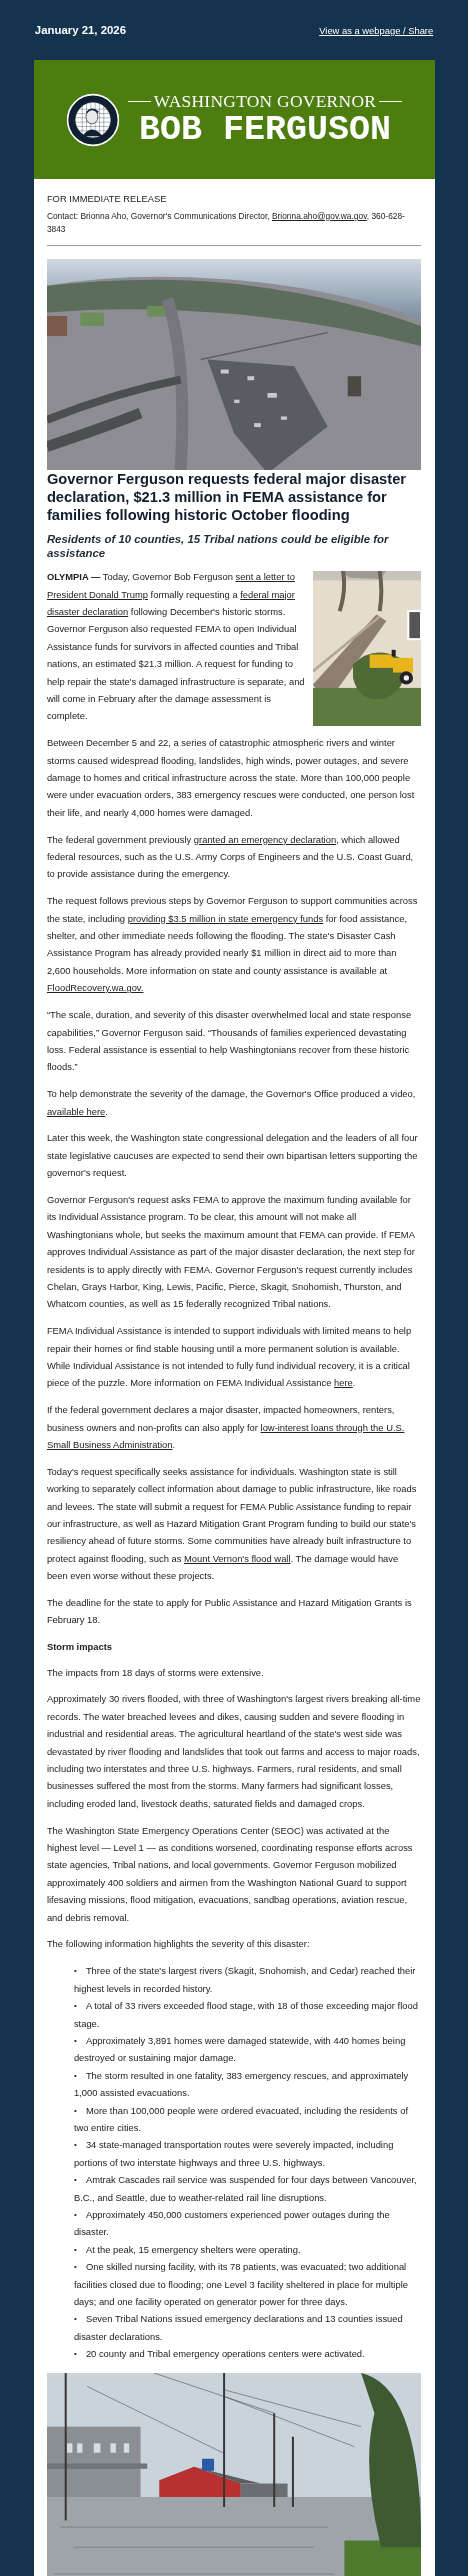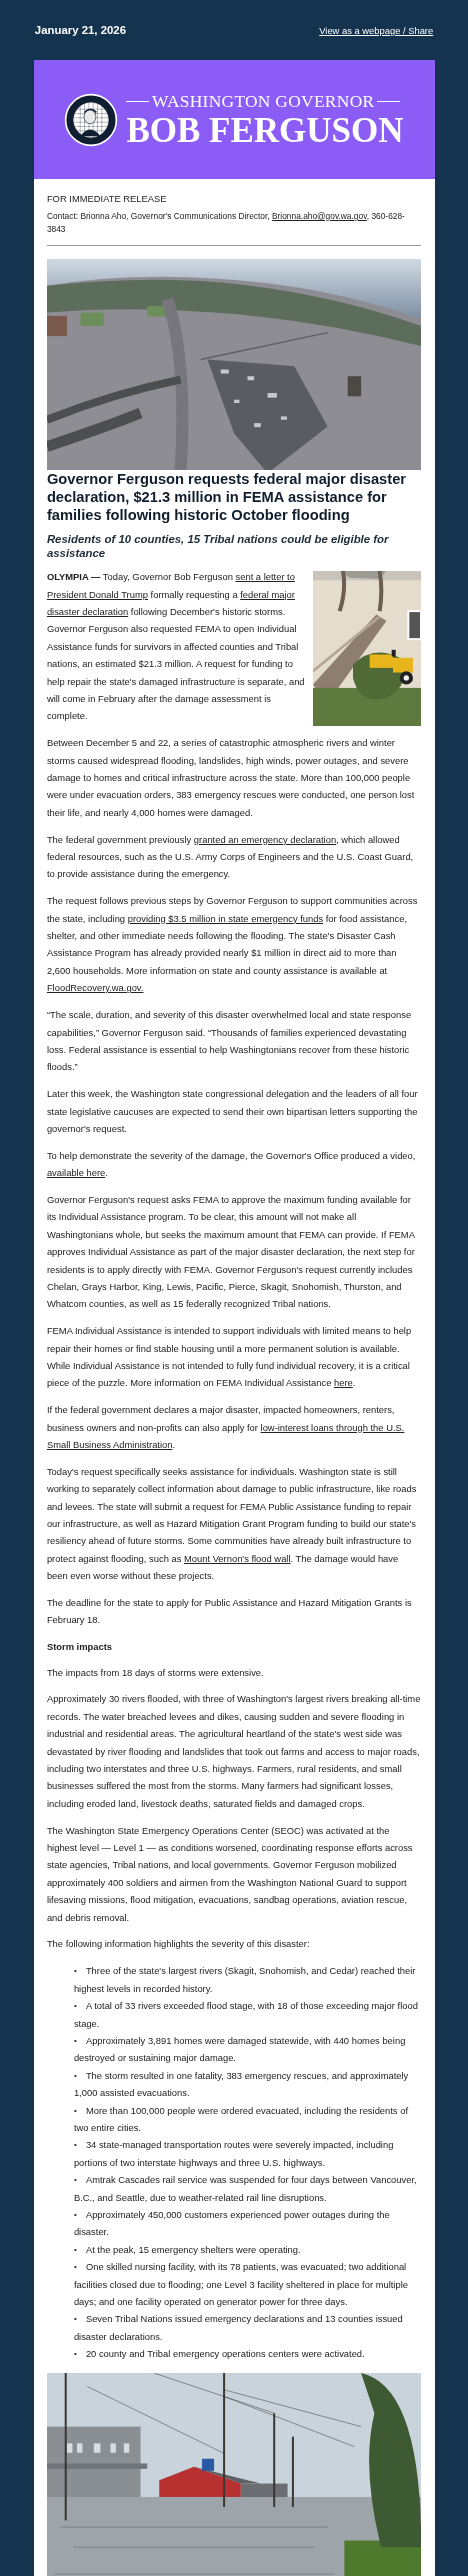--- a/index.html
+++ b/index.html
@@ -12,28 +12,28 @@
   .outer { background: #13334f; padding: 0 0 2px 0; }
   .topbar {
     width: 401px; margin: 0 auto; height: 60px;
     display: flex; justify-content: space-between; align-items: center;
     padding: 0 1.3px; box-sizing: border-box;
   }
   .topbar .date { color: #fff; font-weight: bold; font-size: 11.4px; }
   .topbar a { color: #fff; font-size: 9.4px; text-decoration: underline; }
   .card { width: 401px; margin: 0 auto; background: #fff; }
   .masthead {
-    background: #8b5cf6; height: 119px;
+    background: #4d7c0f; height: 119px;
     display: flex; align-items: center; justify-content: center; gap: 8px;
   }
   .seal { width: 54px; height: 54px; }
   .mast-text { color: #fff; font-family: "Liberation Serif", serif; text-align: center; }
   .mast-top { font-size: 17.4px; letter-spacing: 0.3px; display: flex; align-items: center; gap: 2.7px; }
   .mast-top .rule { display: inline-block; width: 23px; height: 1.3px; background: #fff; }
-  .mast-name { font-size: 35px; font-weight: bold; line-height: 1; margin-top: 1.3px; }
+  .mast-name { font-size: 35px; font-weight: bold; line-height: 1; margin-top: 1.3px; font-family: Liberation Mono, monospace; }
   .body { padding: 13.4px 13.4px 16px 13.4px; font-size: 9.4px; line-height: 17.4px; color: #222; }
   .release { font-size: 9.4px; margin: 0; line-height: 14.7px; }
   .contact { font-size: 8.4px; margin: 2.7px 0 8px 0; line-height: 13.4px; }
   .contact b { font-weight: normal; text-align: center; }
   hr.sep { border: 0; border-top: 0.7px solid #9a9a9a; margin: 0 0 13.4px 0; }
   .photo { width: 100%; display: block; }
   .caption { margin: 4px 0 12px 0; font-size: 9.4px; }
   h1 { font-size: 14.7px; line-height: 18px; margin: 0 0 9.4px 0; color: #101e2d; }
   h2 { font-size: 11.4px; line-height: 13.4px; font-style: italic; margin: 0 0 8px 0; color: #1d2b38; }
   p { margin: 0 0 9.4px 0; }
@@ -146,23 +146,23 @@
       <p><b>OLYMPIA —</b><span> Today, Governor Bob Ferguson </span><a class="lnk" href="#">sent a letter to President Donald Trump</a><span> formally requesting a </span><a class="lnk" href="#">federal major disaster declaration</a><span> following December's historic storms. Governor Ferguson also requested FEMA to open Individual Assistance funds for survivors in affected counties and Tribal nations, an estimated $21.3 million. A request for funding to help repair the state's damaged infrastructure is separate, and will come in February after the damage assessment is complete.</span></p>
 
       <p>Between December 5 and 22, a series of catastrophic atmospheric rivers and winter storms caused widespread flooding, landslides, high winds, power outages, and severe damage to homes and critical infrastructure across the state. More than 100,000 people were under evacuation orders, 383 emergency rescues were conducted, one person lost their life, and nearly 4,000 homes were damaged.</p>
 
       <p><span>The federal government previously </span><a class="lnk" href="#">granted an emergency declaration</a><span>, which allowed federal resources, such as the U.S. Army Corps of Engineers and the U.S. Coast Guard, to provide assistance during the emergency.</span></p>
 
       <p><span>The request follows previous steps by Governor Ferguson to support communities across the state, including </span><a class="lnk" href="#">providing $3.5 million in state emergency funds</a><span> for food assistance, shelter, and other immediate needs following the flooding. The state's Disaster Cash Assistance Program has already provided nearly $1 million in direct aid to more than 2,600 households. More information on state and county assistance is available at </span><a class="lnk" href="#">FloodRecovery.wa.gov.</a></p>
 
       <p>“The scale, duration, and severity of this disaster overwhelmed local and state response capabilities,” Governor Ferguson said. “Thousands of families experienced devastating loss. Federal assistance is essential to help Washingtonians recover from these historic floods.”</p>
 
+      <p><span>To help demonstrate the severity of the damage, the Governor's Office produced a video, </span><a class="lnk" href="#">available here</a><span>.</span></p>
+
       <p>Later this week, the Washington state congressional delegation and the leaders of all four state legislative caucuses are expected to send their own bipartisan letters supporting the governor's request.</p>
-
-      <p><span>To help demonstrate the severity of the damage, the Governor's Office produced a video, </span><a class="lnk" href="#">available here</a><span>.</span></p>
       <p>Governor Ferguson's request asks FEMA to approve the maximum funding available for its Individual Assistance program. To be clear, this amount will not make all Washingtonians whole, but seeks the maximum amount that FEMA can provide. If FEMA approves Individual Assistance as part of the major disaster declaration, the next step for residents is to apply directly with FEMA. Governor Ferguson's request currently includes Chelan, Grays Harbor, King, Lewis, Pacific, Pierce, Skagit, Snohomish, Thurston, and Whatcom counties, as well as 15 federally recognized Tribal nations.</p>
 
       <p><span>FEMA Individual Assistance is intended to support individuals with limited means to help repair their homes or find stable housing until a more permanent solution is available. While Individual Assistance is not intended to fully fund individual recovery, it is a critical piece of the puzzle. More information on FEMA Individual Assistance </span><a class="lnk" href="#">here</a><span>.</span></p>
 
       <p><span>If the federal government declares a major disaster, impacted homeowners, renters, business owners and non-profits can also apply for </span><a class="lnk" href="#">low-interest loans through the U.S. Small Business Administration</a><span>.</span></p>
 
       <p><span>Today's request specifically seeks assistance for individuals. Washington state is still working to separately collect information about damage to public infrastructure, like roads and levees. The state will submit a request for FEMA Public Assistance funding to repair our infrastructure, as well as Hazard Mitigation Grant Program funding to build our state's resiliency ahead of future storms. Some communities have already built infrastructure to protect against flooding, such as </span><a class="lnk" href="#">Mount Vernon's flood wall</a><span>. The damage would have been even worse without these projects.</span></p>
 
       <p>The deadline for the state to apply for Public Assistance and Hazard Mitigation Grants is February 18.</p>
       <p class="h-sub">Storm impacts</p>

